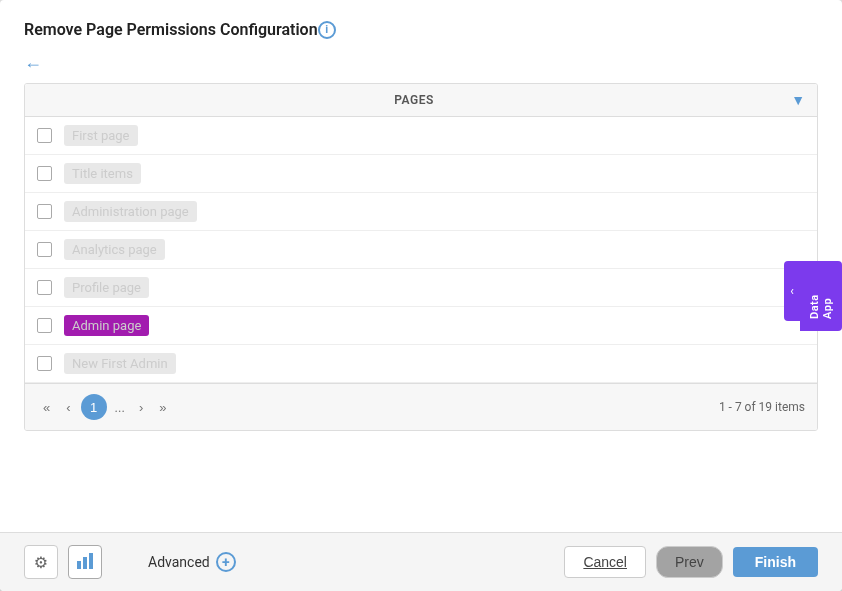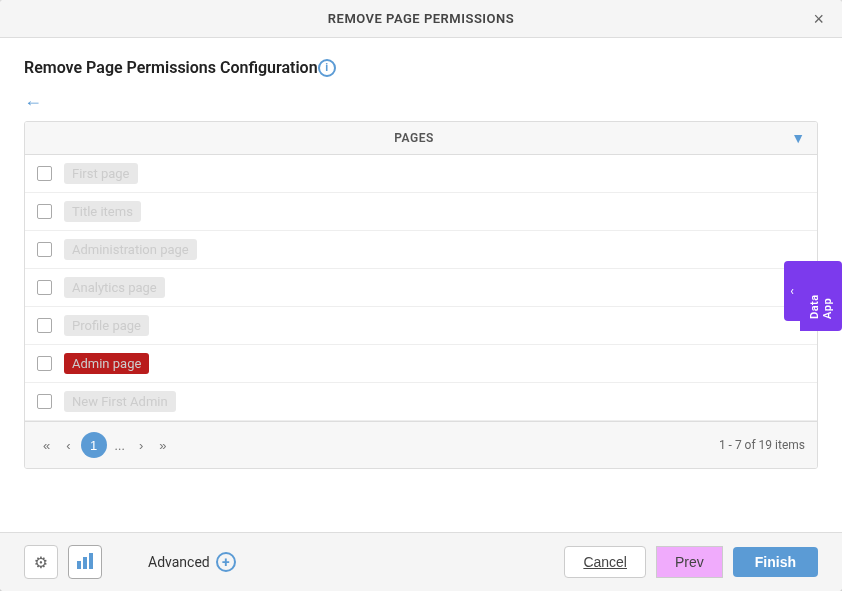--- a/index.html
+++ b/index.html
@@ -262,23 +262,23 @@
       background: #fff;
       border: 1px solid #ccc;
       border-radius: 4px;
       padding: 7px 18px;
       font-size: 14px;
       color: #444;
       cursor: pointer;
       text-decoration: underline;
     }
     .btn-prev {
-      background: #f0abfc;
+      background: #a3a3a3;
       border: 1px solid #ccc;
-      border-radius: 0;
+      border-radius: 12px;
       padding: 7px 18px;
       font-size: 14px;
       color: #444;
       cursor: pointer;
     }
     .btn-finish {
       background: #5b9bd5;
       border: none;
       border-radius: 4px;
       padding: 7px 22px;
@@ -322,24 +322,20 @@
       display: flex;
       align-items: stretch;
       height: 70px;
     }
   </style>
 </head>
 <body>
 
 <div class="dialog">
 
-  <div class="title-bar">
-    <span class="title-bar-text">REMOVE PAGE PERMISSIONS</span>
-    <button class="close-btn">×</button>
-  </div>
 
   <div class="main-content">
 
     
     <div class="page-heading">
       <h2>Remove Page Permissions Configuration</h2>
       <div class="info-icon">i</div>
     </div>
 
     
@@ -367,21 +363,21 @@
       <div class="table-row">
         <input type="checkbox" class="row-checkbox" style="">
         <span class="row-label" style="color:#ccc;background:#e8e8e8;">Analytics page</span>
       </div>
       <div class="table-row">
         <input type="checkbox" class="row-checkbox" style="">
         <span class="row-label" style="color:#ccc;background:#e8e8e8;">Profile page</span>
       </div>
       <div class="table-row">
         <input type="checkbox" class="row-checkbox" style="">
-        <span class="row-label" style="color:#ccc;background:#b91c1c;text-align:center;">Admin page</span>
+        <span class="row-label" style="color:#ccc;background:#a21caf;text-align:center;">Admin page</span>
       </div>
       <div class="table-row">
         <input type="checkbox" class="row-checkbox" style="">
         <span class="row-label" style="color:#ccc;background:#e8e8e8;">New First Admin</span>
       </div>
 
       <div class="pagination">
         <div class="pagination-controls">
           <button class="page-btn">«</button>
           <button class="page-btn">‹</button>

